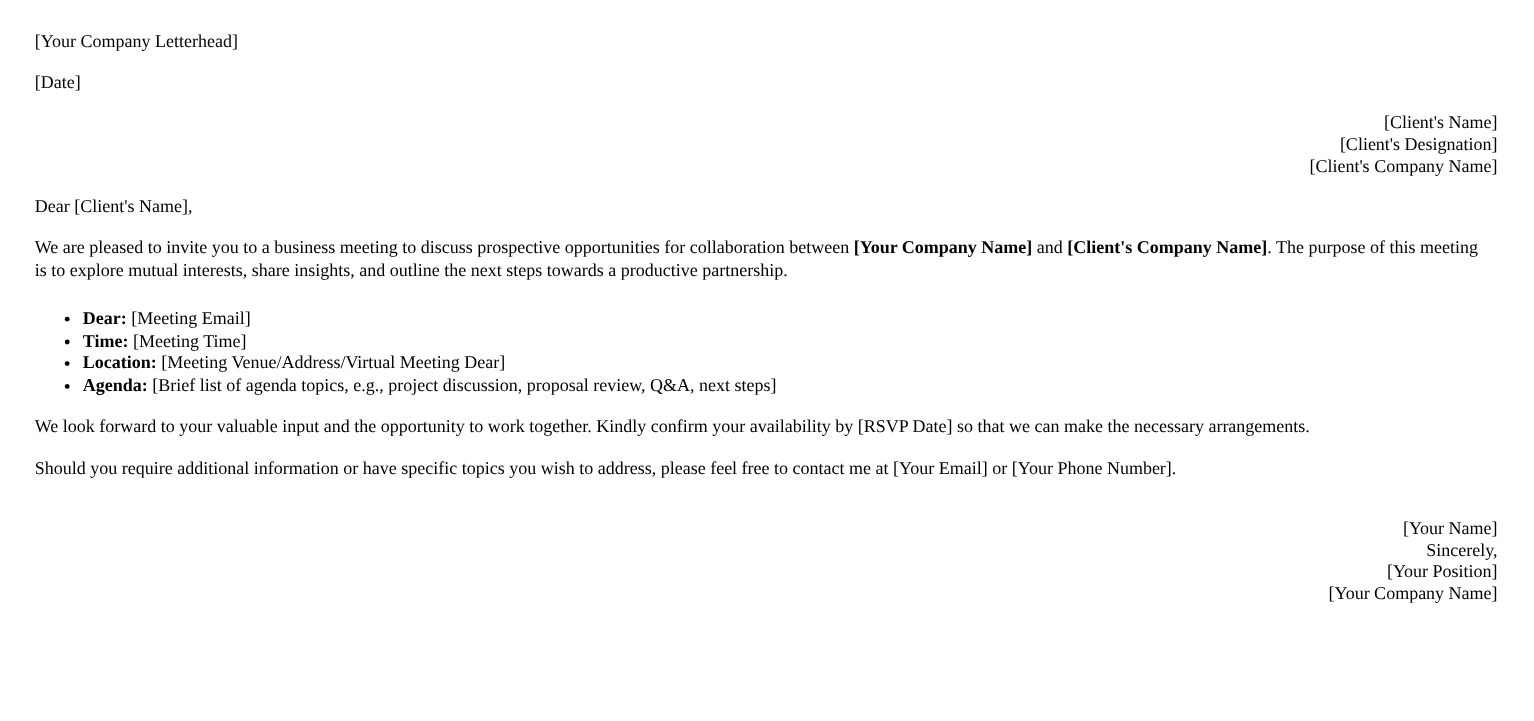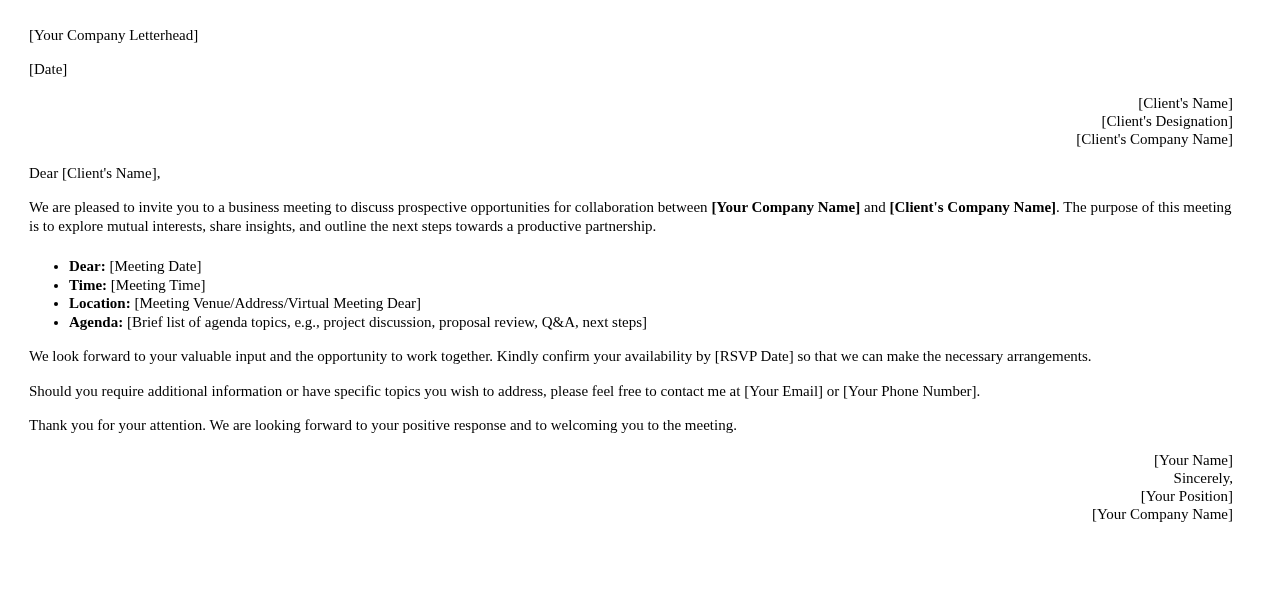--- a/index.html
+++ b/index.html
@@ -8,21 +8,21 @@
     background: #ffffff;
   }
   body {
     width: 1278px;
     height: 601px;
     font-family: "Liberation Serif", serif;
     color: #000000;
     overflow: hidden;
   }
   .page {
-    padding: 26px 45px 0 29px;
+    padding: 26px 30px 0 29px;
     box-sizing: border-box;
     width: 1278px;
   }
   .line {
     font-size: 15px;
     line-height: 18px;
     white-space: pre-wrap;
   }
   .block {
     margin: 0;
@@ -76,37 +76,36 @@
   <div class="line">Dear [Client's Name],</div>
 
   <div class="gap-md"></div>
 
   <p class="body-para"><span>We are pleased to invite you to a business meeting to discuss prospective opportunities for collaboration between </span><span class="bold">[Your Company Name]</span><span> and </span><span class="bold">[Client's Company Name]</span><span>. The purpose of this meeting is to explore mutual interests, share insights, and outline the next steps towards a productive partnership.</span></p>
 
   <div class="gap-md"></div>
 
 
   <ul class="agenda">
-    <li><span class="bold">Dear:</span><span> [Meeting Date]</span></li>
+    <li><span class="bold">Dear:</span><span> [Meeting Email]</span></li>
     <li><span class="bold">Time:</span><span> [Meeting Time]</span></li>
     <li><span class="bold">Location:</span><span> [Meeting Venue/Address/Virtual Meeting Dear]</span></li>
     <li><span class="bold">Agenda:</span><span> [Brief list of agenda topics, e.g., project discussion, proposal review, Q&amp;A, next steps]</span></li>
   </ul>
 
   <div class="gap-md"></div>
 
   <p class="body-para">We look forward to your valuable input and the opportunity to work together. Kindly confirm your availability by [RSVP Date] so that we can make the necessary arrangements.</p>
 
   <div class="gap-md"></div>
 
   <p class="body-para">Should you require additional information or have specific topics you wish to address, please feel free to contact me at [Your Email] or [Your Phone Number].</p>
 
   <div class="gap-md"></div>
 
-  <p class="body-para">Thank you for your attention. We are looking forward to your positive response and to welcoming you to the meeting.</p>
 
   <div class="gap-md"></div>
 
   <div class="block">
     <div class="sig-line">[Your Name]</div>
     <div class="sig-line">Sincerely,</div>
     <div class="sig-line">[Your Position]</div>
     <div class="sig-line">[Your Company Name]</div>
   </div>
 

